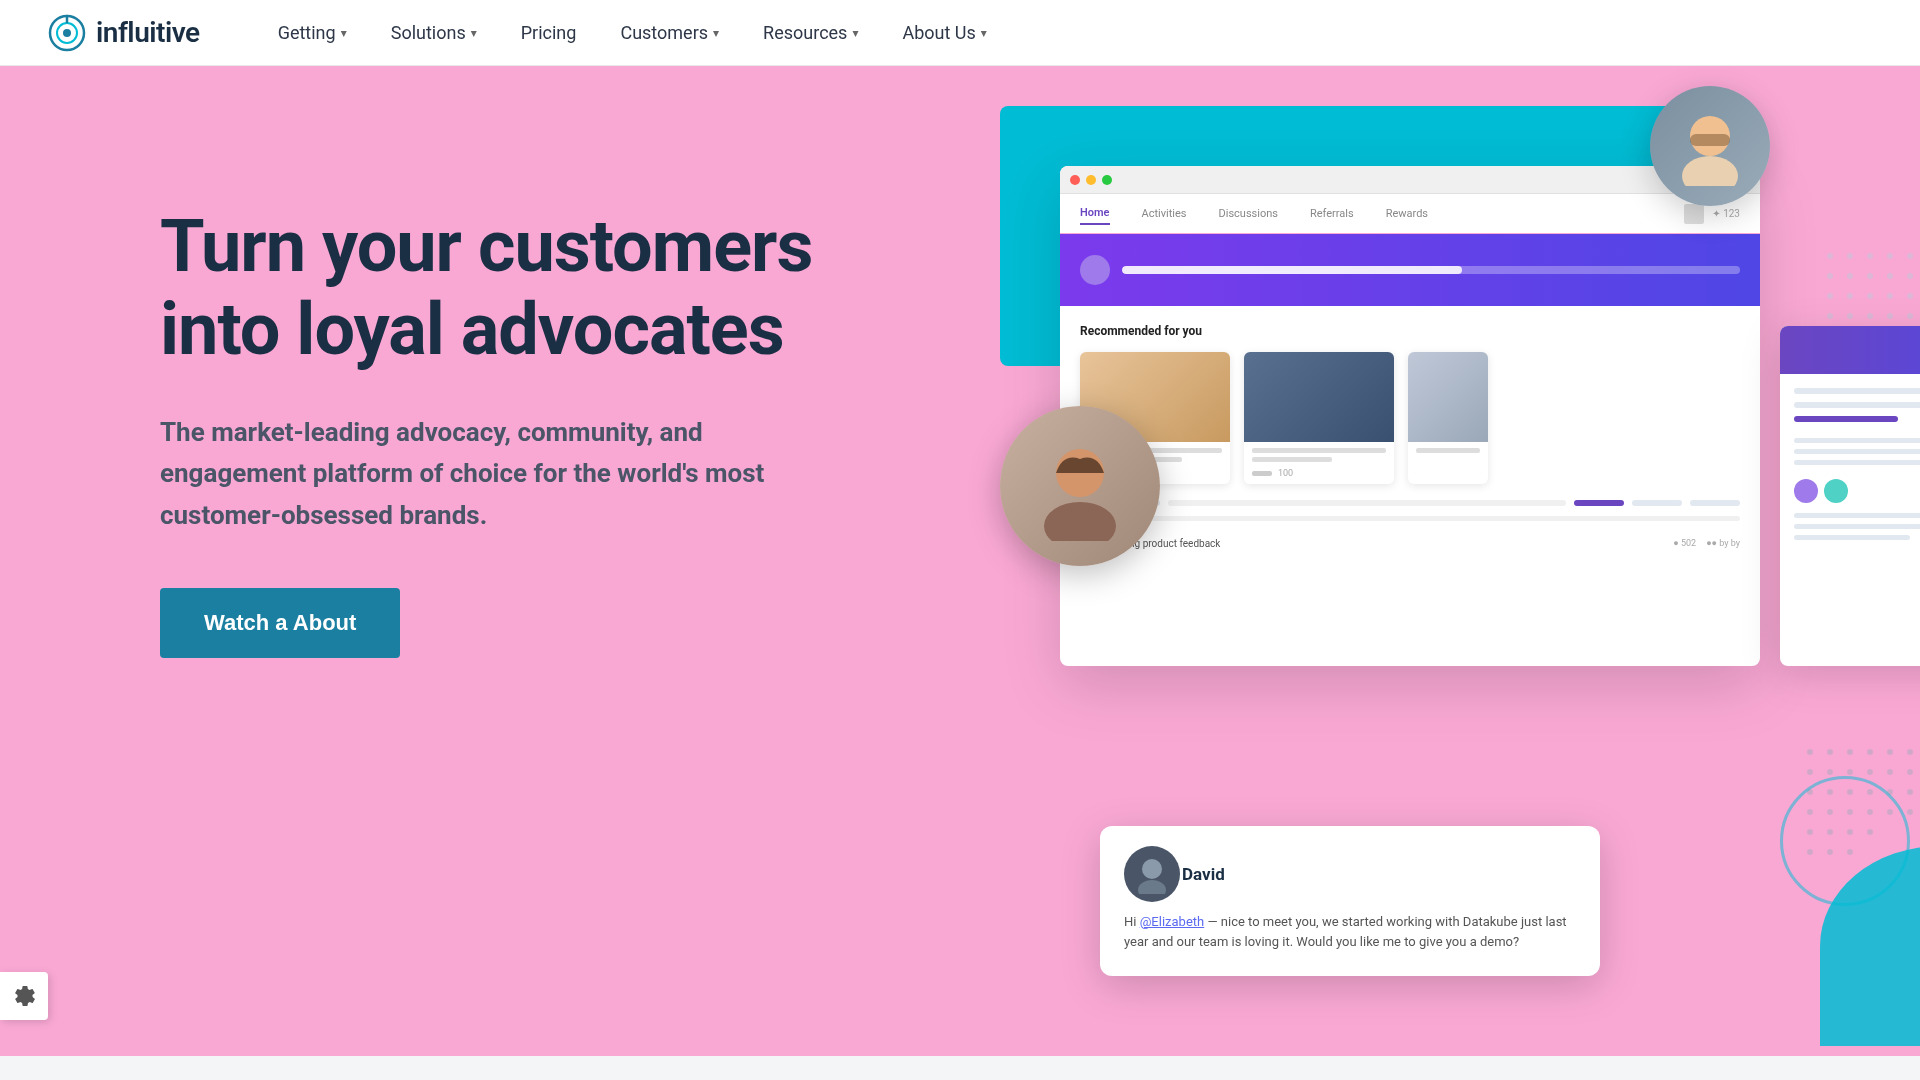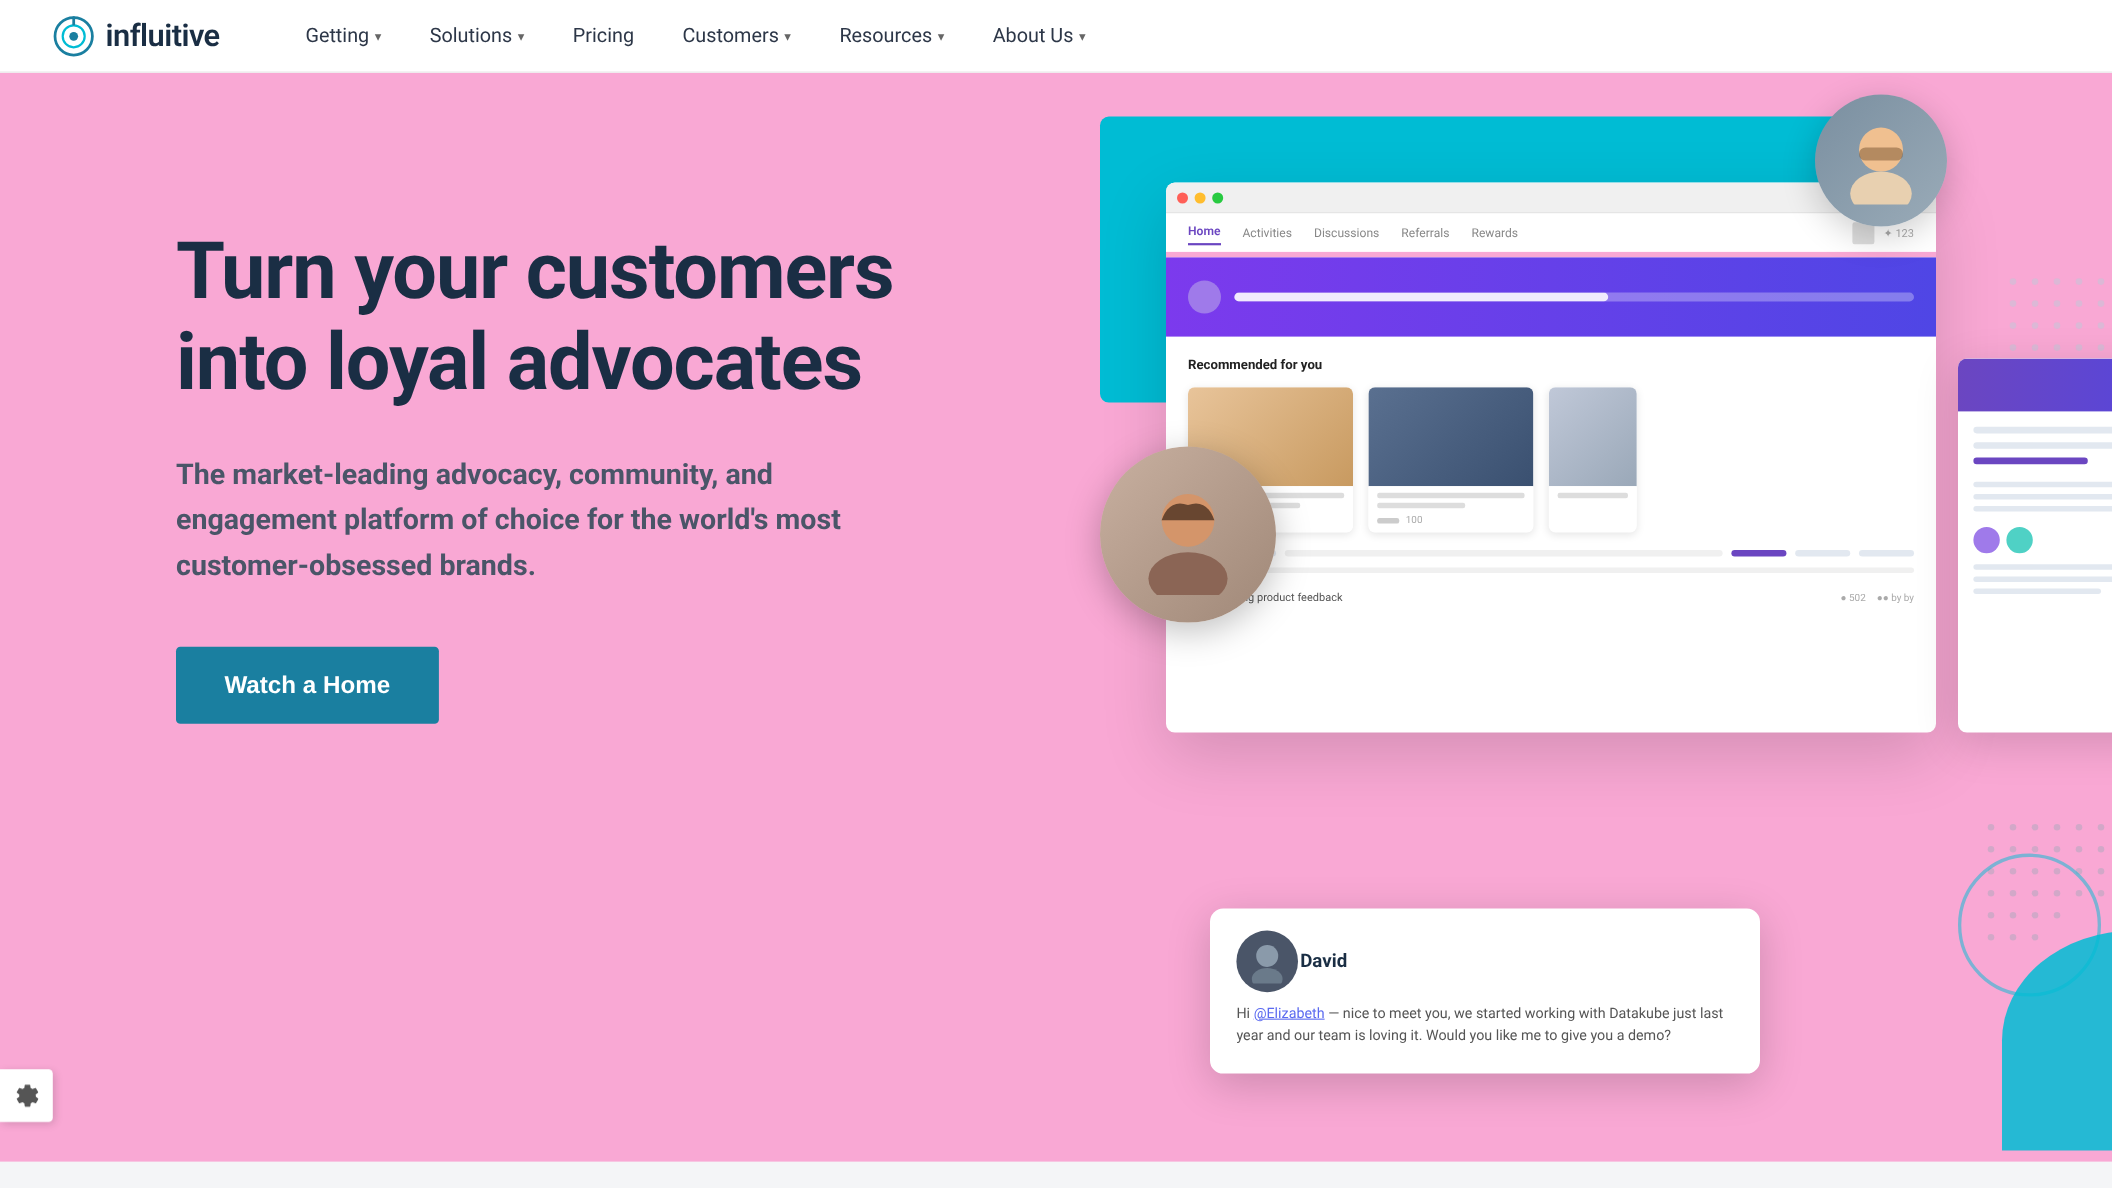--- a/index.html
+++ b/index.html
@@ -278,21 +278,21 @@
     </div>
   </div>
 
 </nav>
 
 <section class="hero">
 
   <div class="hero-content">
     <h1 class="hero-title">Turn your customers into loyal advocates</h1>
     <p class="hero-subtitle">The market-leading advocacy, community, and engagement platform of choice for the world's most customer-obsessed brands.</p>
-    <button class="cta-button">Watch a Home</button>
+    <button class="cta-button">Watch a About</button>
   </div>
 
   <div class="hero-visual">
 
     <div class="teal-bg"></div>
 
     <div class="dots-grid dots-top-right">
       <svg width="160" height="120" viewBox="0 0 160 120">
         <g>
 
@@ -358,21 +358,21 @@
     </div>
 
     <div class="mockup-main" style="position:absolute; top:60px; left:60px; width:700px; height:500px; background:white; border-radius:8px; box-shadow:0 20px 60px rgba(0,0,0,0.15); overflow:hidden; z-index:2;">
 
       <div class="mockup-titlebar" style="height:28px; background:#f0f0f0; display:flex; align-items:center; padding:0 10px; gap:6px;">
         <div class="dot dot-red" style="width:10px;height:10px;border-radius:50%;background:#ff5f57;"></div>
         <div class="dot dot-yellow" style="width:10px;height:10px;border-radius:50%;background:#ffbd2e;"></div>
         <div class="dot dot-green" style="width:10px;height:10px;border-radius:50%;background:#28ca41;"></div>
       </div>
 
-      <div style="display:flex; align-items:center; padding:0 20px; height:40px; background:white; border-bottom:5px solid #f9a8d4; gap:20px;">
+      <div style="display:flex; align-items:center; padding:0 20px; height:40px; background:white; border-bottom:1px solid #f9a8d4; gap:32px;">
         <span style="font-size:11px;color:#6b46c1;border-bottom:2px solid #6b46c1;padding:4px 0;font-weight:600;">Home</span>
         <span style="font-size:11px;color:#888;padding:4px 0;">Activities</span>
         <span style="font-size:11px;color:#888;padding:4px 0;">Discussions</span>
         <span style="font-size:11px;color:#888;padding:4px 0;">Referrals</span>
         <span style="font-size:11px;color:#888;padding:4px 0;">Rewards</span>
         <div style="margin-left:auto; display:flex; gap:8px; align-items:center;">
           <div style="width:20px;height:20px;background:#ddd;border-radius:2px;"></div>
           <span style="font-size:10px;color:#aaa;">✦ 123</span>
         </div>
       </div>

